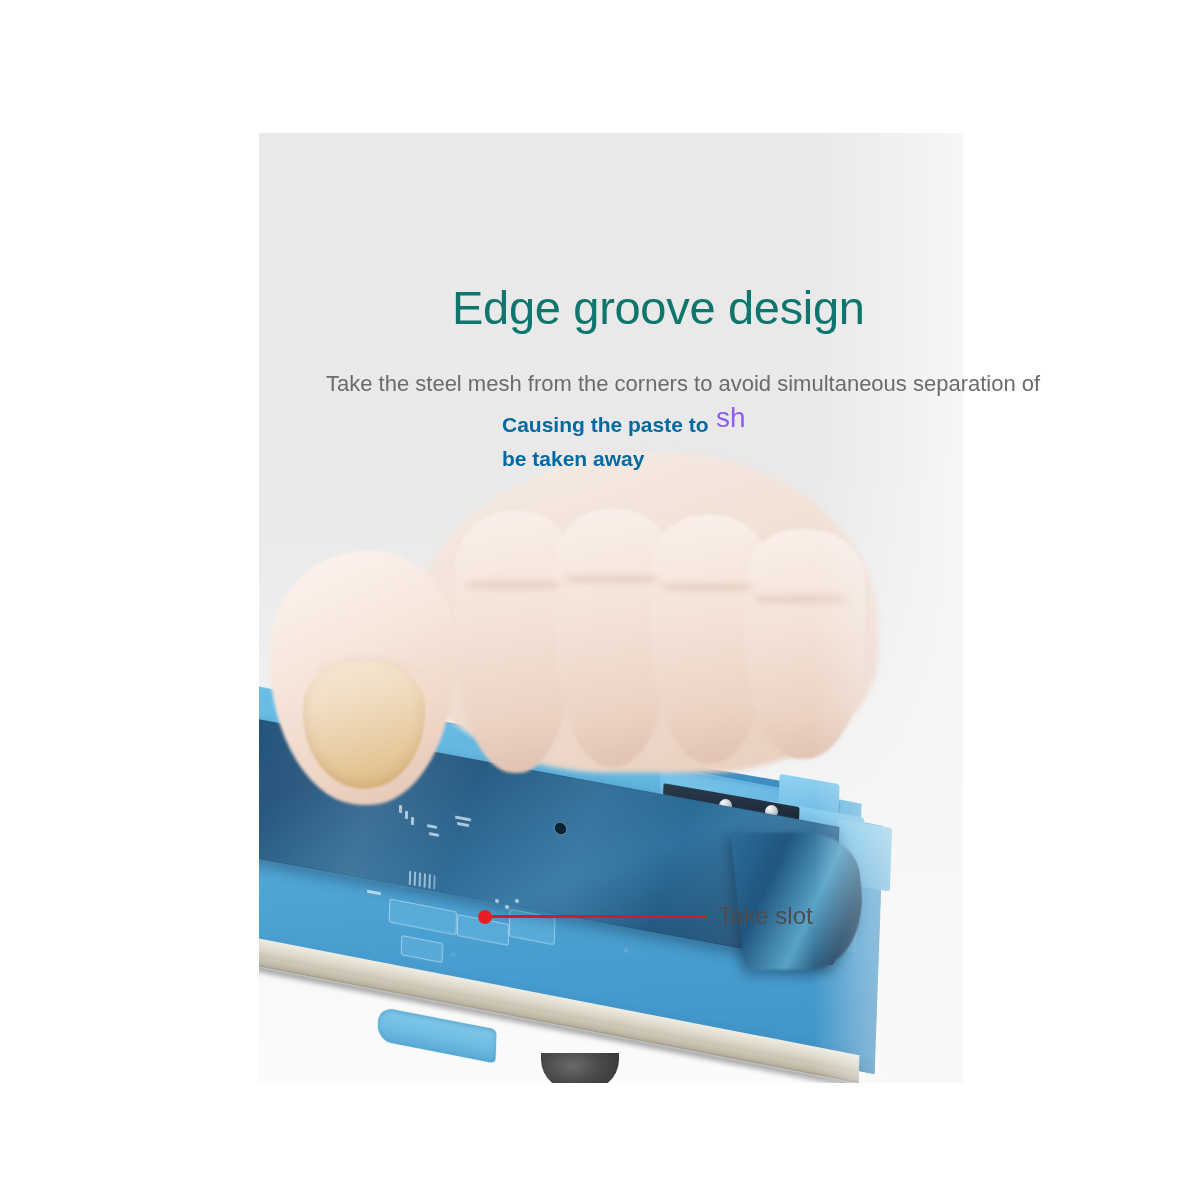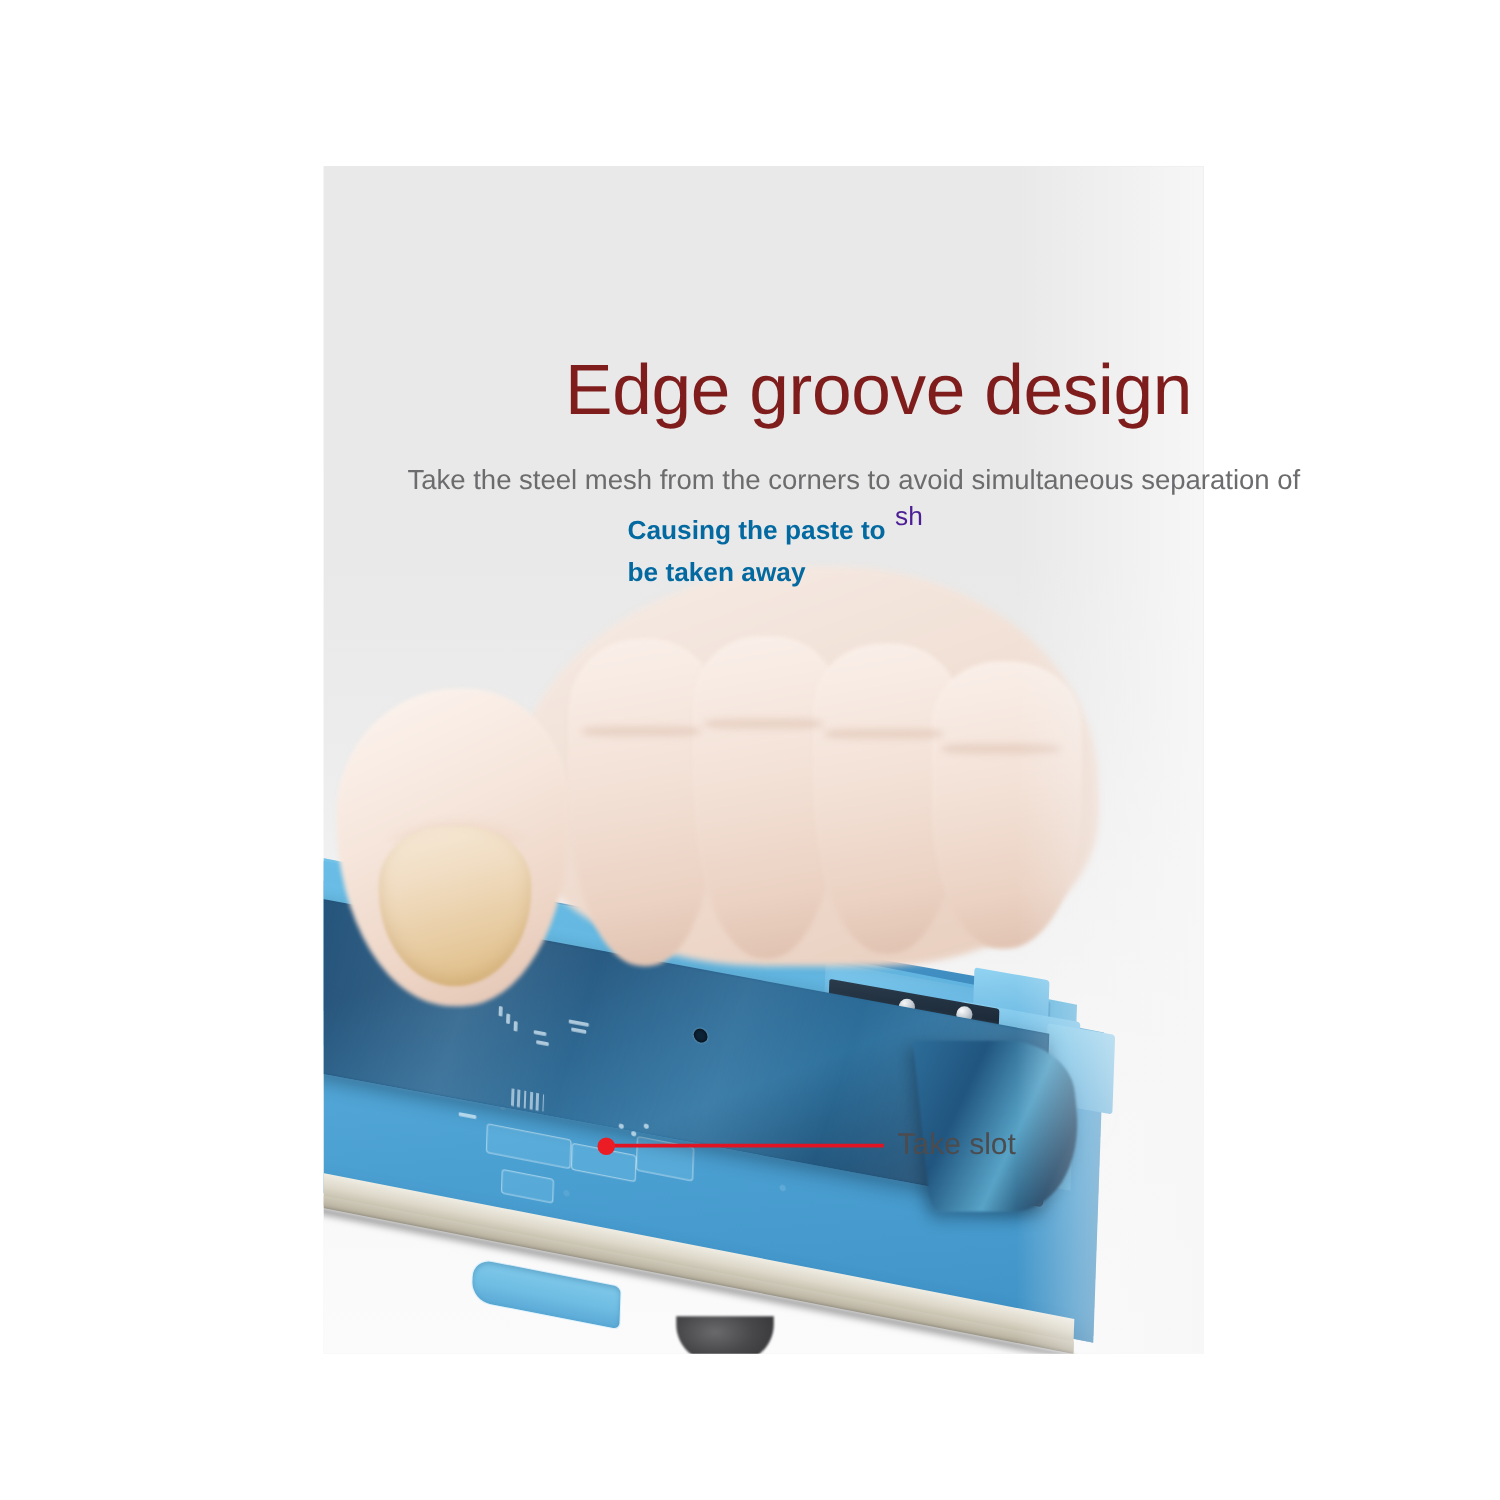--- a/index.html
+++ b/index.html
@@ -339,23 +339,23 @@
   .right-wash {
     position:absolute; right:0; top:0; width:150px; height:950px;
     background: linear-gradient(270deg,rgba(247,247,248,.95) 0%,rgba(247,247,248,0) 100%);
     pointer-events:none;
   }
 
   
   #title {
     position:absolute;
     left:452px; top:283px;
-    font-size: 57px;
+    font-size: 47px;
     line-height: 1.05;
-    color:#7f1d1d;
+    color:#0f766e;
     white-space:nowrap;
     letter-spacing:-0.3px;
     font-weight: 400;
     font-family: "Liberation Sans", sans-serif;
   }
   #subtitle {
     position:absolute;
     left:326px; top:367px;
     width:760px;
     font-size: 22px;
@@ -369,22 +369,22 @@
     width:230px;
     font-size: 21px;
     line-height: 1.62;
     color:#0369a1;
     font-family: "Liberation Sans", sans-serif;
     font-weight: bold;
   }
   #fragment-sh {
     position:absolute;
     left:716px; top:402px;
-    font-size: 21px;
-    color:#4c1d95;
+    font-size: 28px;
+    color:#8b5cf6;
     font-family: "Liberation Sans", sans-serif;
   }
 
   
   #callout-line {
     position:absolute;
     left:489px; top:915px;
     width:218px; height:3px;
     background:#e01422;
   }

